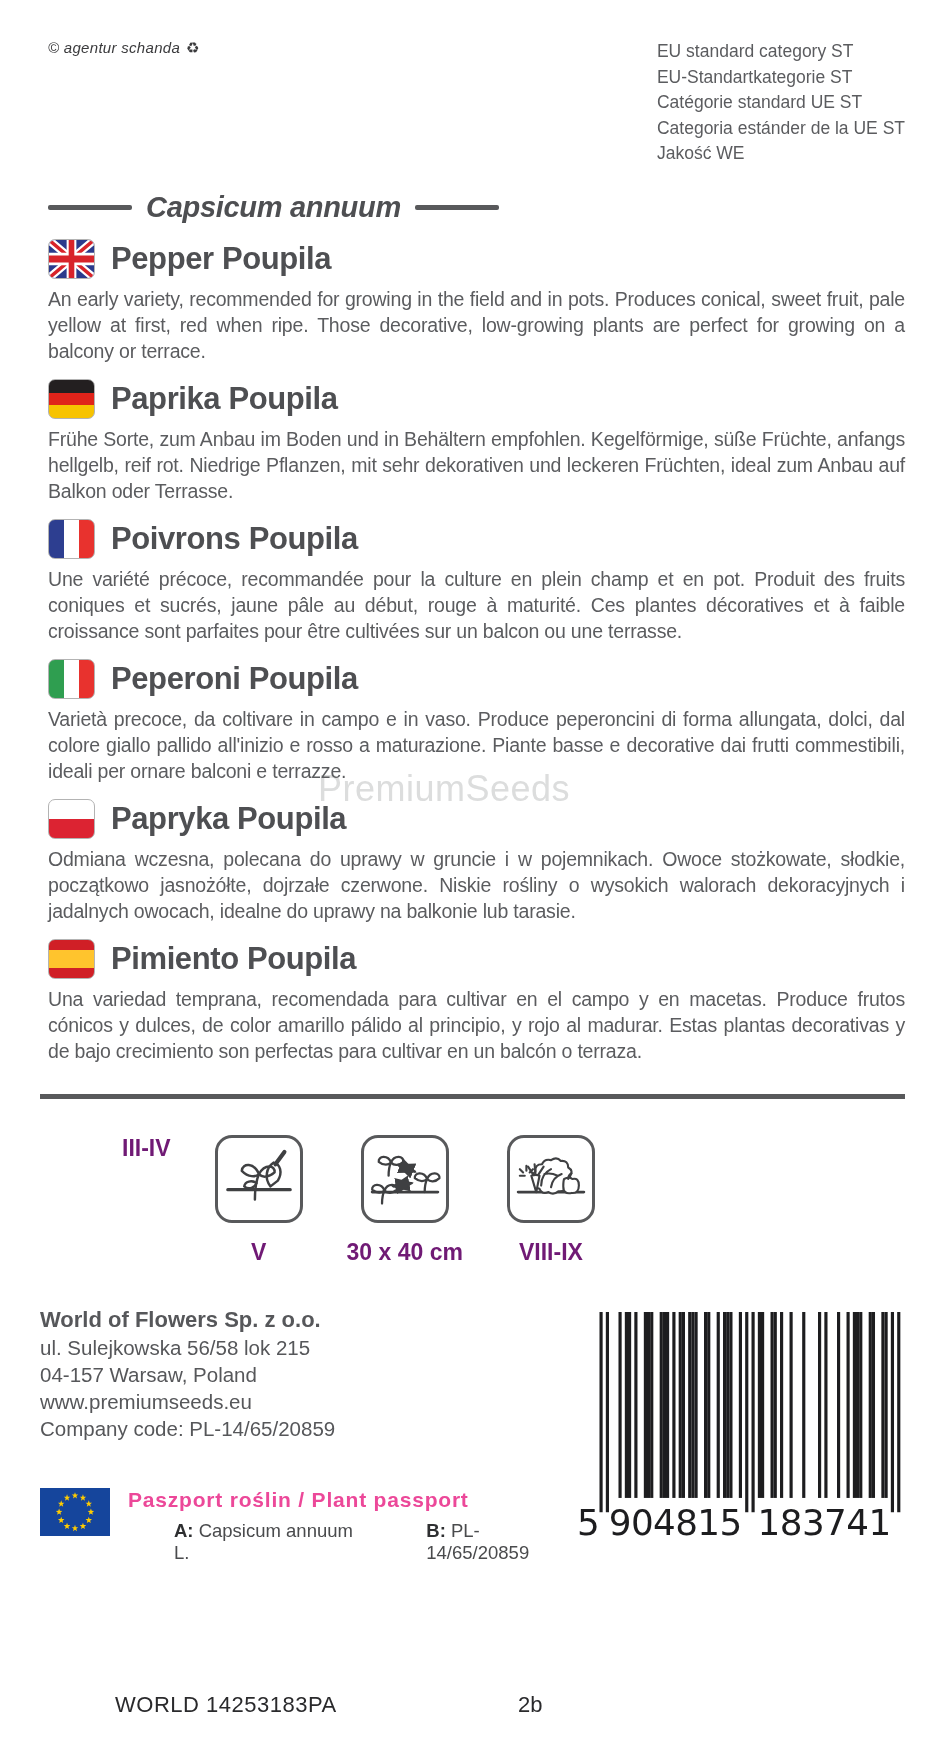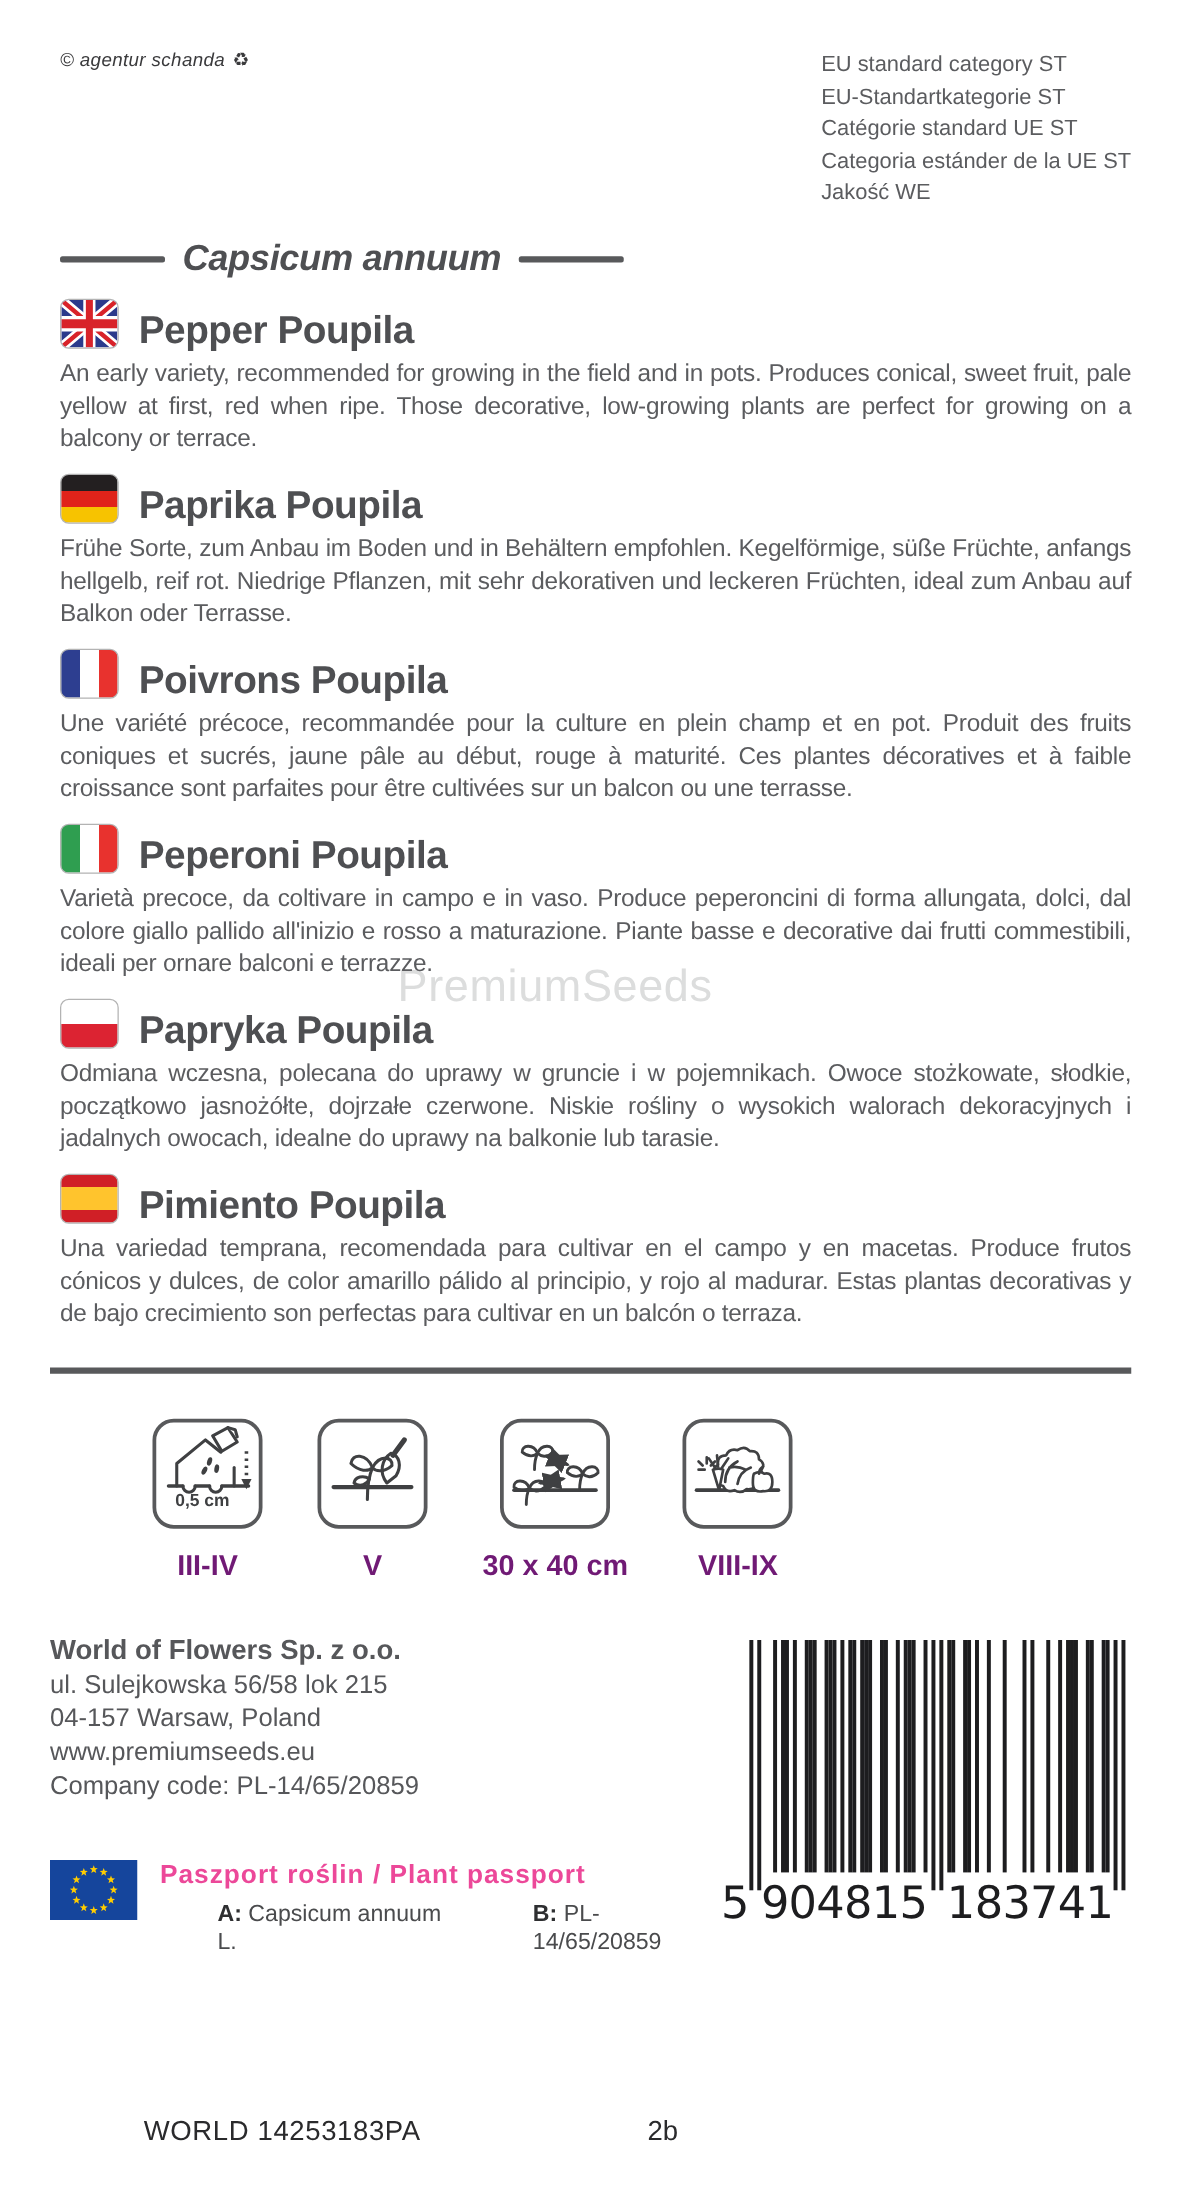--- a/index.html
+++ b/index.html
@@ -32,21 +32,21 @@
   
   .species-header{display:flex;align-items:center;gap:14px;margin:24px 0 0 48px;}
   .rule-dash{width:84px;height:5px;background:#58595b;border-radius:2px;}
   .species-header h1{margin:0;font-size:29px;font-weight:bold;font-style:italic;color:#4e4f52;letter-spacing:-.3px;}
 
   
   .watermark{position:absolute;left:318px;top:768px;font-size:36px;color:#dcdddd;z-index:0;letter-spacing:.5px;}
 
   
   .lang{position:relative;z-index:1;margin:15px 40px 0 48px;}
-  .lang-head{display:flex;align-items:flex-end;gap:16px;}
+  .lang-head{display:flex;align-items:center;gap:16px;}
   .lang-head h2{margin:0;font-size:31px;font-weight:bold;line-height:.95;color:#4e4f52;letter-spacing:-.4px;}
   .lang p{margin:7px 0 0;font-size:19.5px;line-height:26px;text-align:justify;color:#5b5c5f;letter-spacing:-.2px;}
   .flag{display:inline-block;width:47px;height:40px;border:1px solid #b3b3b3;border-radius:7px;
         overflow:hidden;box-sizing:border-box;flex:0 0 auto;}
   .flag svg{display:block;width:100%;height:100%;}
   .flag-de{background:linear-gradient(#231f20 0 33.4%, #e0231a 33.4% 66.7%, #f7c300 66.7%);}
   .flag-fr{background:linear-gradient(90deg,#2d3e90 0 33.4%, #fff 33.4% 66.7%, #e8322e 66.7%);}
   .flag-it{background:linear-gradient(90deg,#2f9e50 0 33.4%, #fff 33.4% 66.7%, #e8322e 66.7%);}
   .flag-pl{background:linear-gradient(#fff 0 50%, #dc2332 50%);}
   .flag-es{background:linear-gradient(#d01f26 0 26%, #ffc42d 26% 74%, #d01f26 74%);}
@@ -165,42 +165,20 @@
       <h2>Pimiento Poupila</h2>
     </div>
     <p>Una variedad temprana, recomendada para cultivar en el campo y en macetas. Produce frutos cónicos y dulces, de color amarillo pálido al principio, y rojo al madurar. Estas plantas decorativas y de bajo crecimiento son perfectas para cultivar en un balcón o terraza.</p>
   </section>
 
   <div class="divider"></div>
 
   <div class="picto-row">
 
     <div class="picto">
-      <div class="picto-box">
-        <svg viewBox="0 0 100 100">
-          <g fill="none" stroke="#3f4042" stroke-width="3" stroke-linecap="round" stroke-linejoin="round">
-            <path d="M20 62 V40 L48 17 63 29"></path>
-            <path d="M76 44 V62"></path>
-            <path d="M12 62 H26 M38 62 H52 M64 62 H90" stroke-width="3.5"></path>
-            <path d="M26 62 a6 6 0 0 0 12 0 M52 62 a6 6 0 0 0 12 0"></path>
-          </g>
-          <g fill="#fff" stroke="#3f4042" stroke-width="3" stroke-linejoin="round" stroke-linecap="round">
-            <path d="M55 13 l15 -8 9 14 -15 9 z"></path>
-            <path d="M70 5 l7 2 2 7"></path>
-          </g>
-          <g fill="#3f4042" stroke="none">
-            <ellipse cx="52" cy="38" rx="2.3" ry="4.2" transform="rotate(18 52 38)"></ellipse>
-            <ellipse cx="59" cy="45" rx="2.3" ry="4.2" transform="rotate(10 59 45)"></ellipse>
-            <ellipse cx="47" cy="47" rx="2.3" ry="4.2" transform="rotate(28 47 47)"></ellipse>
-          </g>
-          <path d="M88 28 V54" fill="none" stroke="#3f4042" stroke-width="3.5" stroke-dasharray="2.5 4.5"></path>
-          <path d="M83 55 h10 l-5 10 z" fill="#3f4042"></path>
-          <text x="45" y="81" text-anchor="middle" font-size="17" font-weight="bold" fill="#3f4042">0,5 cm</text>
-        </svg>
-      </div>
       <div class="picto-label">III-IV</div>
     </div>
 
     <div class="picto">
       <div class="picto-box">
         <svg viewBox="0 0 100 100">
           <g fill="none" stroke="#3f4042" stroke-width="3" stroke-linecap="round" stroke-linejoin="round">
             <path d="M12 63 H88" stroke-width="4"></path>
             <path d="M45 75 C45 62 46 53 50 44"></path>
             <path d="M50 44 C44 30 30 30 29 40 C37 48 46 48 50 44 Z"></path>

